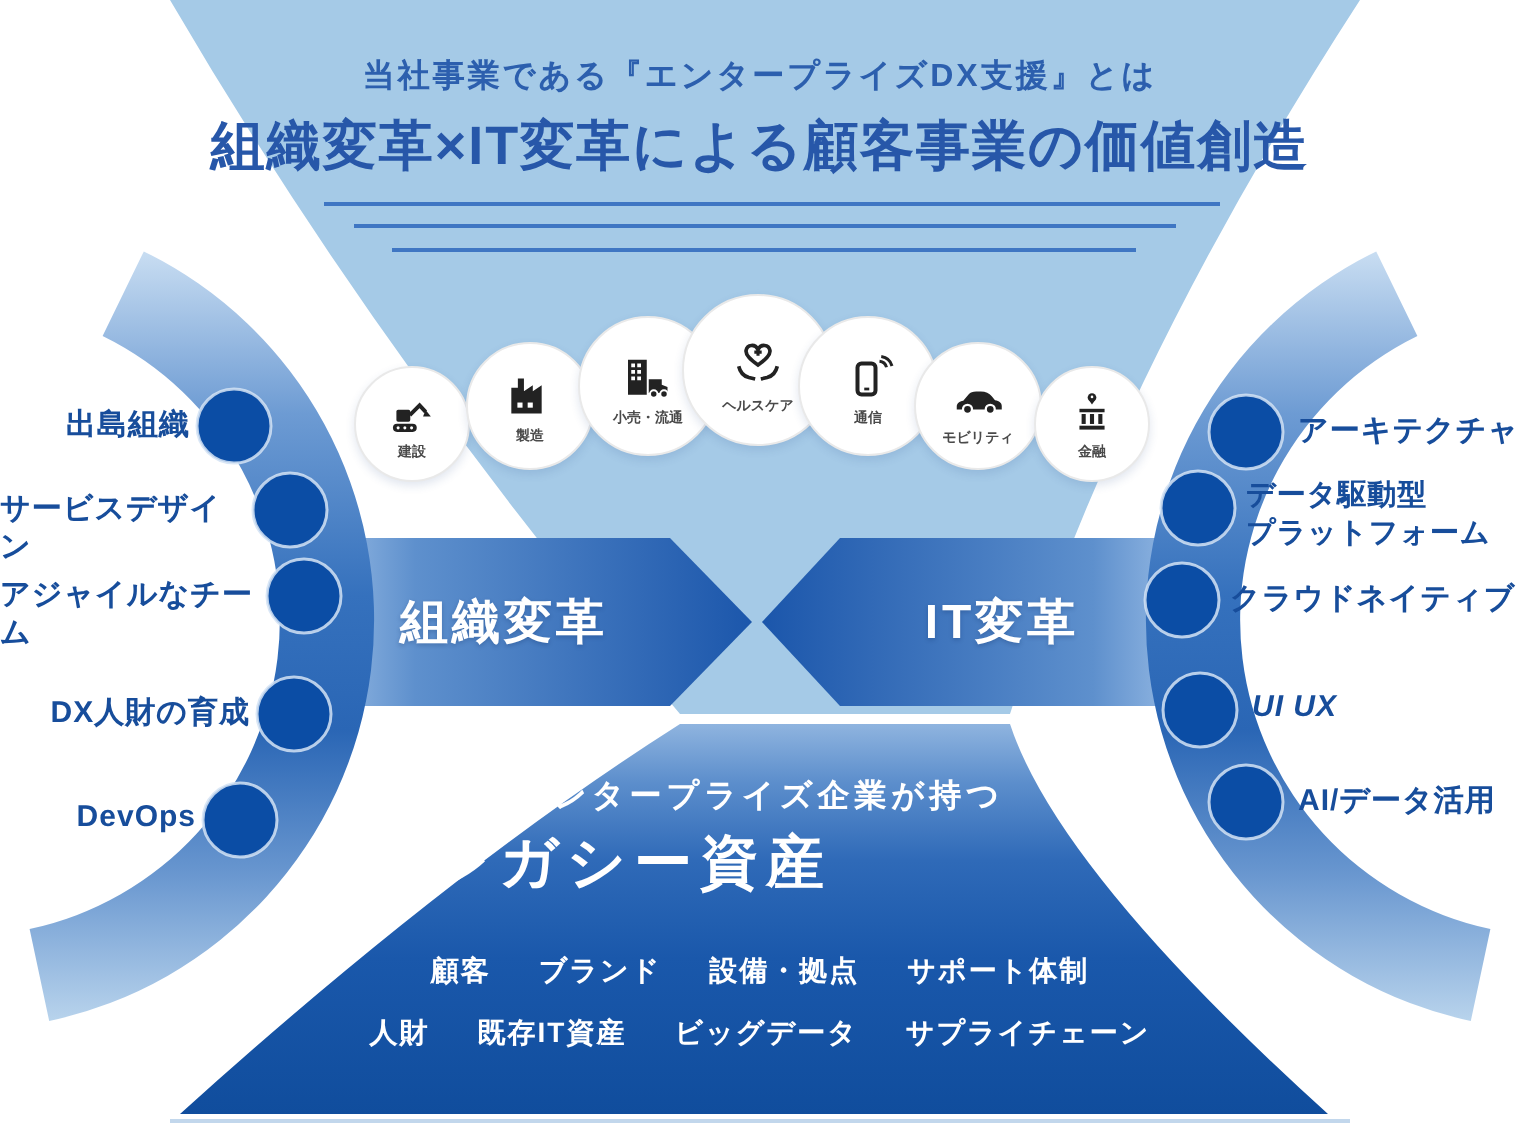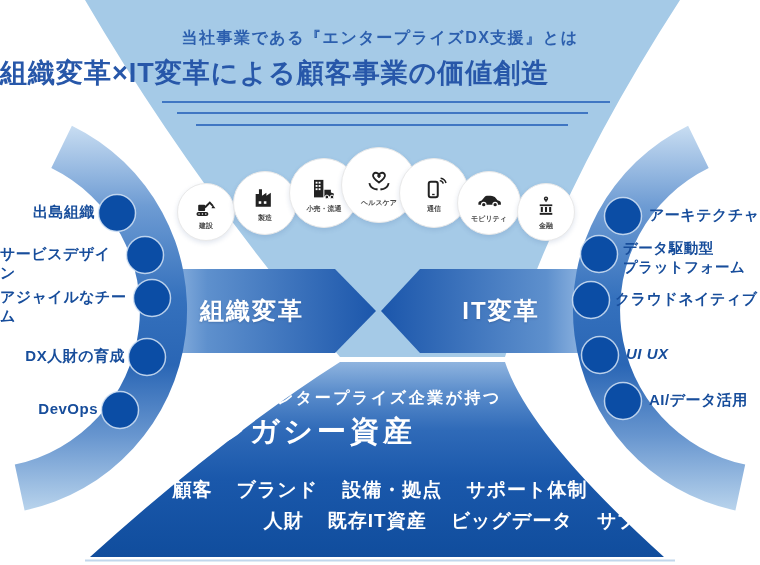--- a/index.html
+++ b/index.html
@@ -7,21 +7,21 @@
     position:relative;width:760px;height:565px;background:#ffffff;overflow:hidden;
     font-family:"Liberation Sans","DejaVu Sans",sans-serif;
   }
   .bg-svg{position:absolute;left:0;top:0;z-index:1;}
   .txt{position:absolute;z-index:5;white-space:nowrap;}
   .subtitle{
     left:0;top:28px;width:760px;text-align:center;
     font-size:16px;font-weight:bold;letter-spacing:1.5px;color:#2c5fae;
   }
   .title{
-    left:0;top:55px;width:760px;
+    left:0;top:55px;width:760px;text-align:center;
     font-size:27px;font-weight:bold;letter-spacing:1px;color:#2757a9;
   }
   .uline{position:absolute;height:2px;background:#3f76c3;z-index:4;}
   .circle{
     position:absolute;z-index:6;background:#ffffff;border:1px solid #e9e9e9;border-radius:50%;
     box-shadow:0 2px 5px rgba(40,80,140,0.14);
     display:flex;flex-direction:column;align-items:center;justify-content:center;
   }
   .circle .ind-label{font-size:7px;color:#4a4a4a;font-weight:bold;margin-top:1px;letter-spacing:0;}
   .side-label{
@@ -35,21 +35,21 @@
   .legacy-lead{
     left:0;top:388px;width:760px;text-align:center;z-index:7;position:absolute;
     color:#fff;font-weight:bold;font-size:16px;letter-spacing:2.5px;
   }
   .legacy-title{
     left:0;top:412px;width:632px;text-align:center;z-index:7;position:absolute;
     color:#fff;font-weight:bold;font-size:29px;letter-spacing:4px;
   }
   .legacy-row{
     position:absolute;left:0;width:760px;z-index:7;display:flex;justify-content:center;gap:24px;
-    color:#fff;font-weight:bold;font-size:19px;letter-spacing:1px;
+    color:#fff;font-weight:bold;font-size:14px;letter-spacing:1px;
   }
   .legacy-row span{white-space:nowrap;}
 </style>
 </head>
 <body>
 
 <div class="stage">
 
   <svg class="bg-svg" width="760" height="565" viewBox="0 0 760 565">
     <defs>
@@ -213,20 +213,20 @@
   <div class="arrow-label" style="left:252px;top:311px;">組織変革</div>
 
   <div class="legacy-lead">エンタープライズ企業が持つ</div>
   <div class="legacy-title">レガシー資産</div>
   <div class="legacy-row" style="top:477px;">
     <span>顧客</span>
     <span>ブランド</span>
     <span>設備・拠点</span>
     <span>サポート体制</span>
   </div>
-  <div class="legacy-row" style="top:508px;justify-content:flex-end;">
+  <div class="legacy-row" style="top:508px;">
     <span>人財</span>
     <span>既存IT資産</span>
     <span>ビッグデータ</span>
     <span>サプライチェーン</span>
   </div>
 
 </div>
 
 </body></html>

